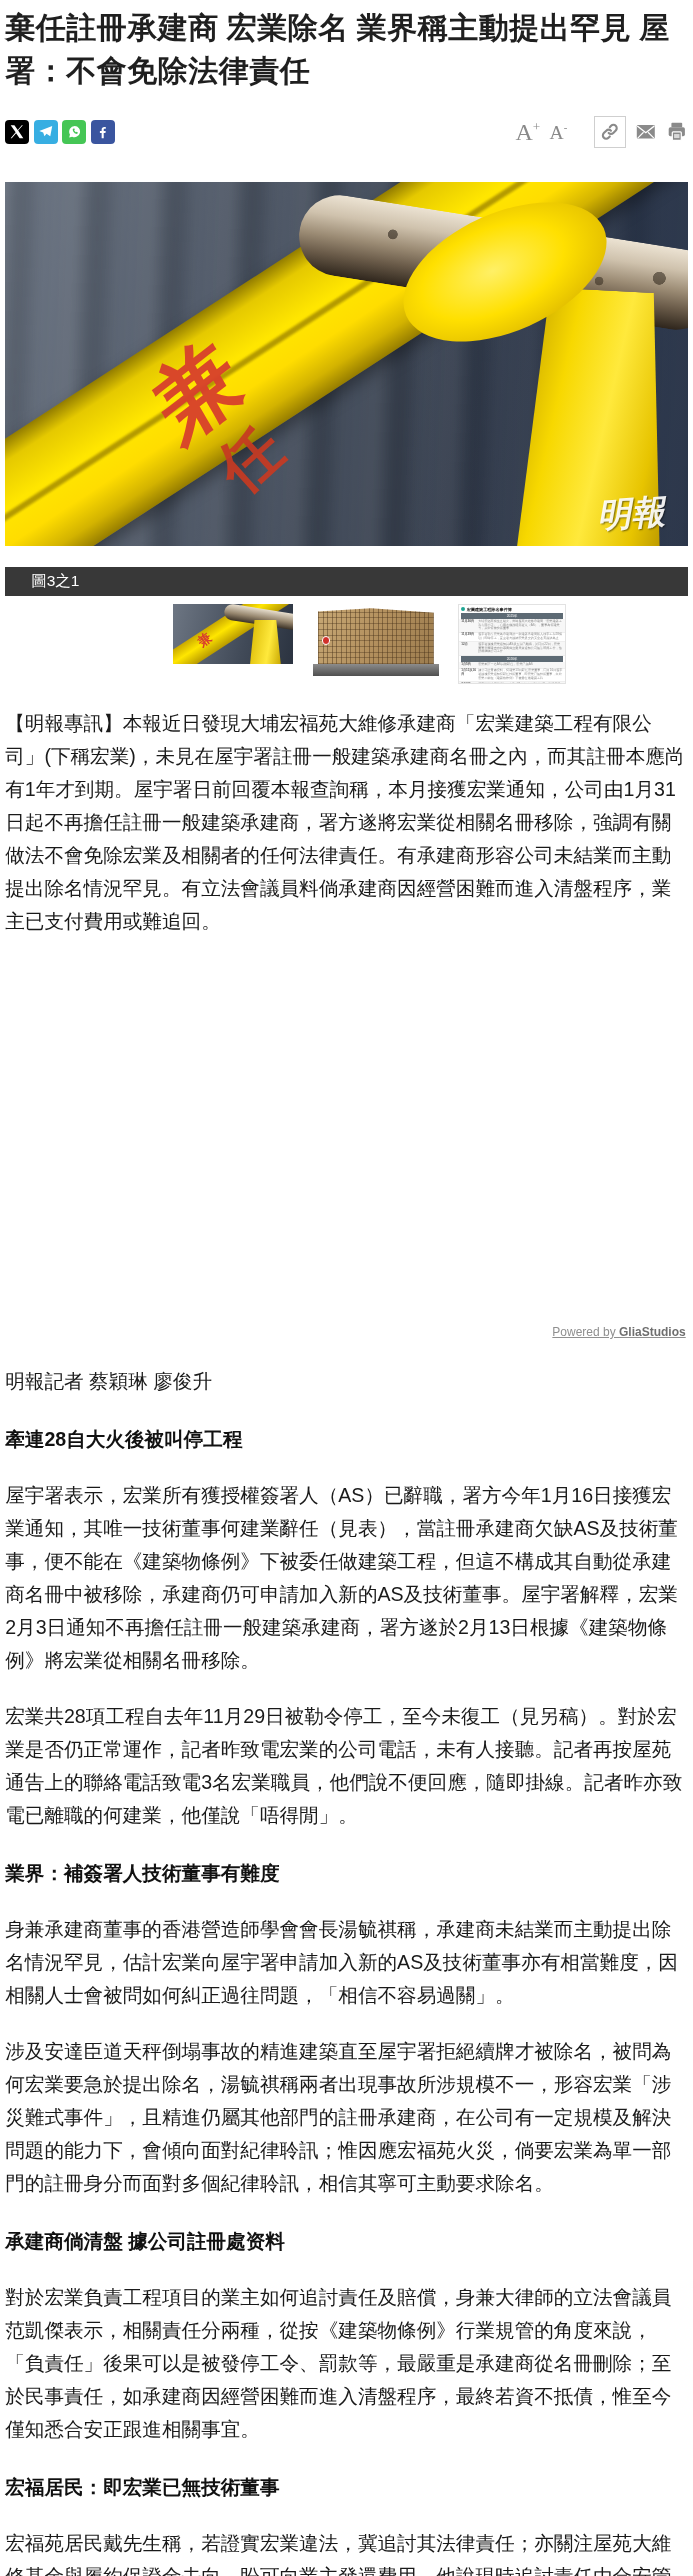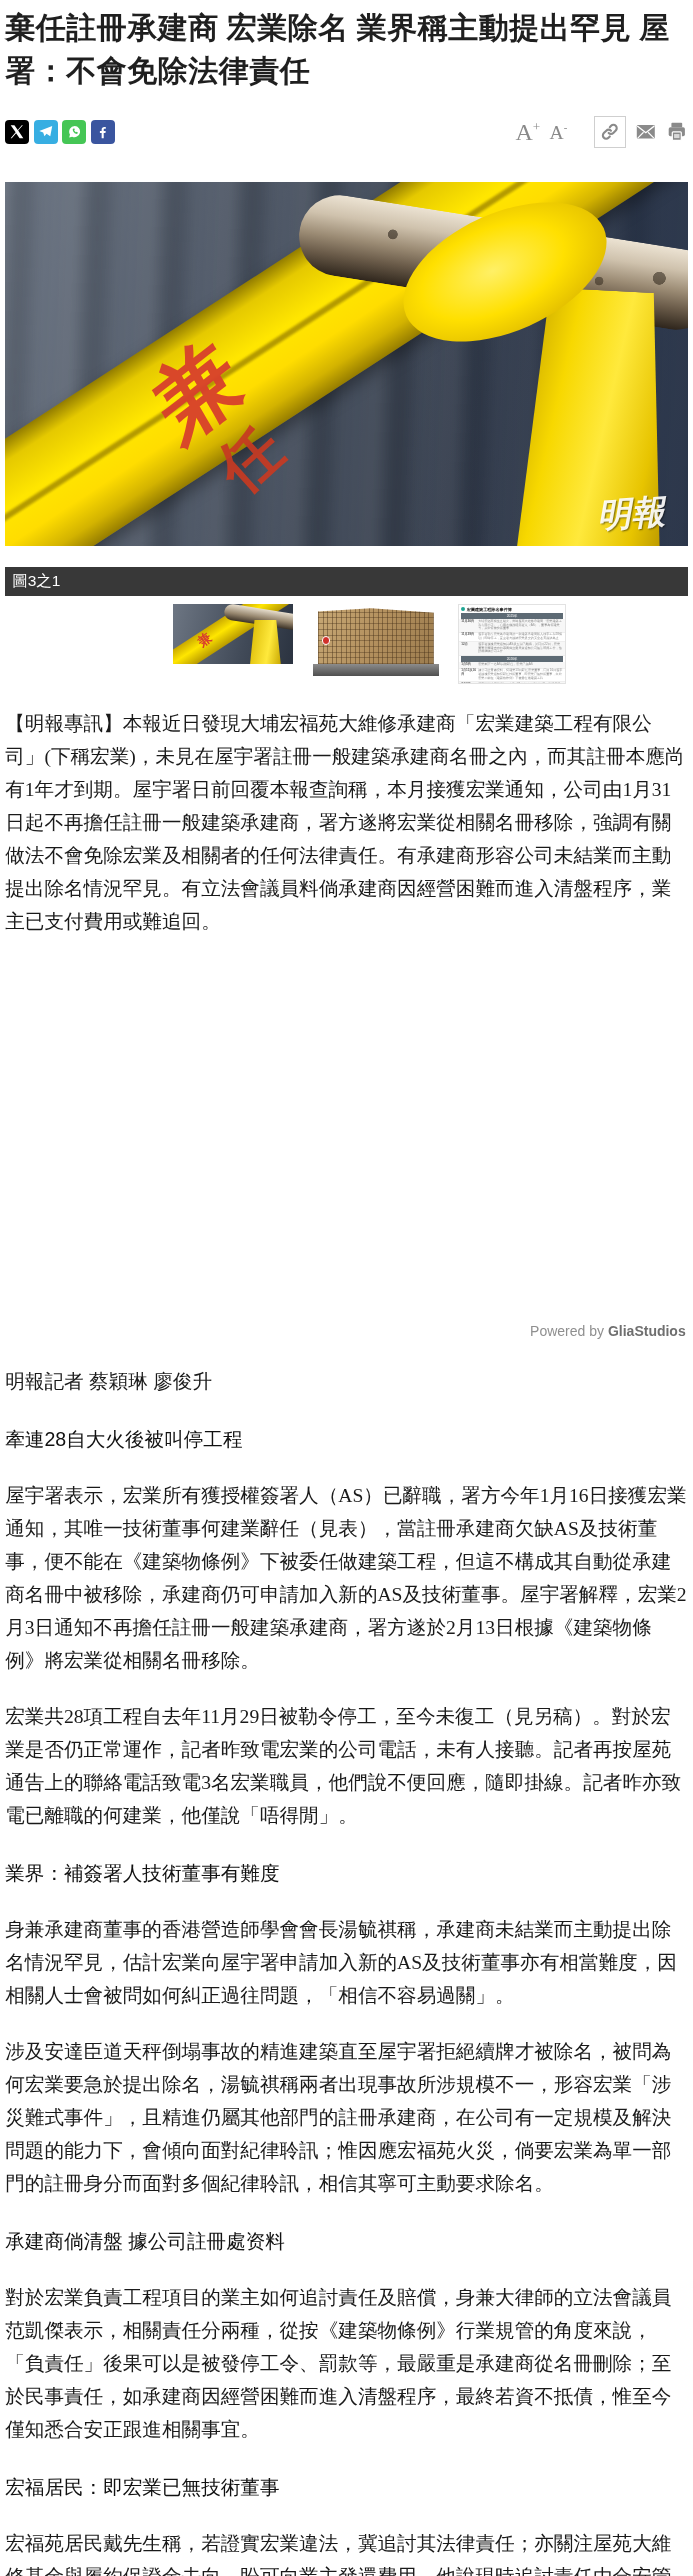--- a/index.html
+++ b/index.html
@@ -56,21 +56,21 @@
         background:radial-gradient(ellipse at 45% 45%,#fff066 0%,#ffe000 45%,#e3bf00 75%,transparent 78%);}
   .hero .bchar{position:absolute;font-weight:700;line-height:1;}
   .hero .bchar.c1{left:148px;top:164px;font-size:87px;color:#d8402c;transform:rotate(-38deg) skewX(-8deg);opacity:.95;}
   .hero .bchar.c2{left:215px;top:246px;font-size:61px;color:#c73a22;transform:rotate(-42deg);opacity:.92;}
   .hero .watermark{position:absolute;right:23px;bottom:9.3px;font-family:"Liberation Serif","DejaVu Serif",serif;
         font-style:italic;font-weight:700;font-size:34px;color:rgba(255,255,255,.92);
         text-shadow:1px 1px 1.5px rgba(0,0,0,.45);transform:rotate(-4deg);}
 
   
   .caption-bar{margin-top:20.6px;width:683px;height:29px;background:#383838;display:flex;align-items:center;}
-  .caption-bar span{color:#ffffff;font-size:15.5px;padding-left:7px;}
+  .caption-bar span{color:#ffffff;font-size:15.5px;padding-left:26px;}
 
   
   .thumbs{margin-top:8.2px;display:flex;justify-content:center;align-items:flex-start;gap:19.6px;padding-left:46px;}
   .thumb{cursor:pointer;overflow:hidden;position:relative;flex:none;}
   .thumb1{width:120px;height:60px;background:linear-gradient(103deg,#6d7683,#414a58 60%,#2b3340);}
   .thumb1 .t1-pole{position:absolute;right:-8.2px;top:5.2px;width:77px;height:15.5px;border-radius:8.2px;transform:rotate(9deg);
         background:linear-gradient(to bottom,#e8dfcf,#97876f 55%,#3d3328);}
   .thumb1 .t1-band{position:absolute;left:-15.5px;top:56px;width:155px;height:25px;transform:rotate(-33deg);transform-origin:left top;
         background:linear-gradient(to bottom,#caa900,#ffe600 45%,#b89a00);}
   .thumb1 .t1-drape{position:absolute;left:77px;top:15.5px;width:31px;height:46px;
@@ -90,27 +90,27 @@
   .t3-head{display:flex;align-items:center;gap:1.5px;padding:1.5px 2.1px 1px;}
   .t3-dot{width:4.1px;height:4.1px;border-radius:50%;background:#1fa694;flex:none;}
   .t3-title{font-size:4.1px;font-weight:700;color:#222;}
   .t3-year{background:#5d6a74;color:#fff;font-size:3.3px;text-align:center;padding:0.8px 0;margin:0.5px 2.1px;}
   .t3-row{display:flex;gap:1.5px;padding:0.8px 2.1px;border-bottom:0.5px solid #eee;}
   .t3-row:nth-child(odd){background:#f7f7f7;}
   .t3-date{flex:none;width:15.5px;font-size:3.1px;font-weight:700;color:#555;line-height:3.6px;}
   .t3-text{font-size:3.1px;color:#8a8a8a;line-height:3.6px;}
 
   
-  .body-text{font-size:19.6px;line-height:33px;margin:23px 0;color:#1a1a1a;font-family:Liberation Serif, serif;}
+  .body-text{font-size:19.6px;line-height:33px;margin:23px 0;color:#1a1a1a;}
   .byline{font-size:19.6px;line-height:33px;margin:23px 0 19px;}
-  h2.subhead{font-size:19.6px;line-height:33px;margin:25px 0 17.5px;font-weight:400;color:#111;}
+  h2.subhead{font-size:19.6px;line-height:33px;margin:25px 0 17.5px;font-weight:700;color:#111;}
 
   
   .video-area{height:381px;position:relative;}
-  .powered{position:absolute;right:2.1px;bottom:3.1px;font-size:14px;color:#8f8f8f;}
+  .powered{position:absolute;right:2.1px;bottom:3.1px;font-size:12px;color:#8f8f8f;text-decoration:underline;}
   .powered b{color:#6f6f6f;}
 </style>
 </head>
 <body>
 
 <div class="page">
   <div class="inner">
 
     <h1 class="title">棄任註冊承建商 宏業除名 業界稱主動提出罕見 屋署：不會免除法律責任</h1>
 

